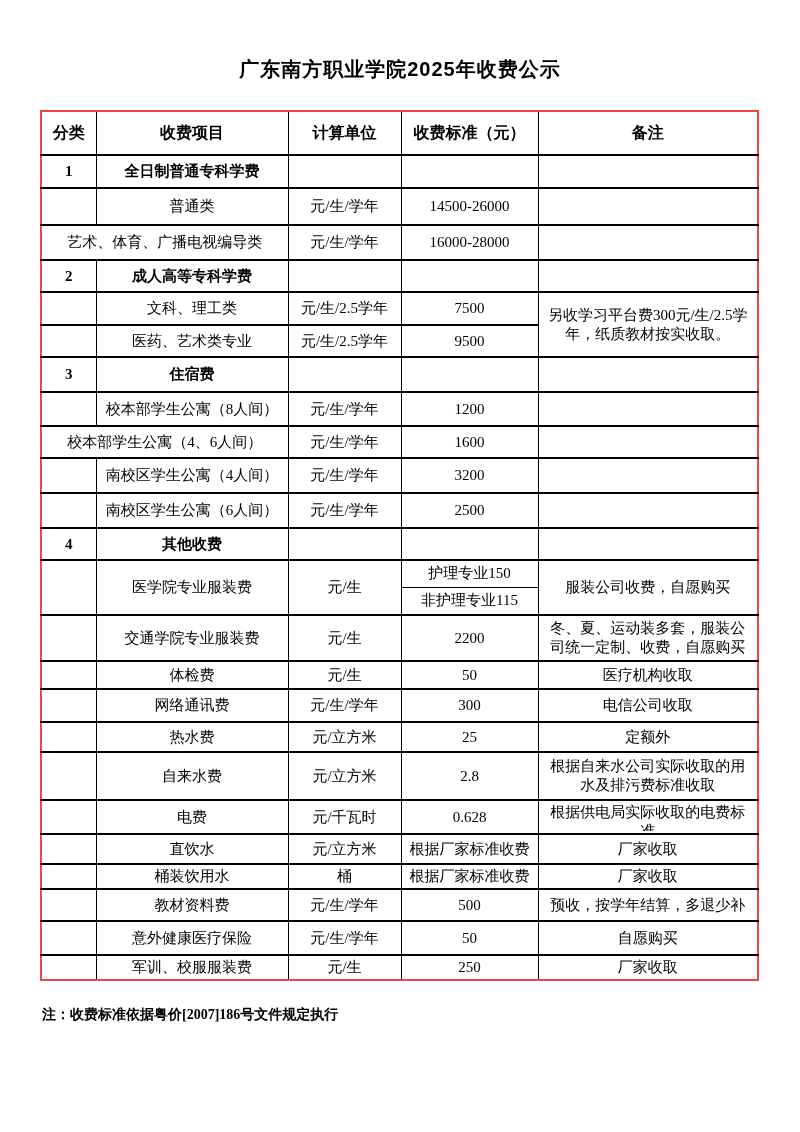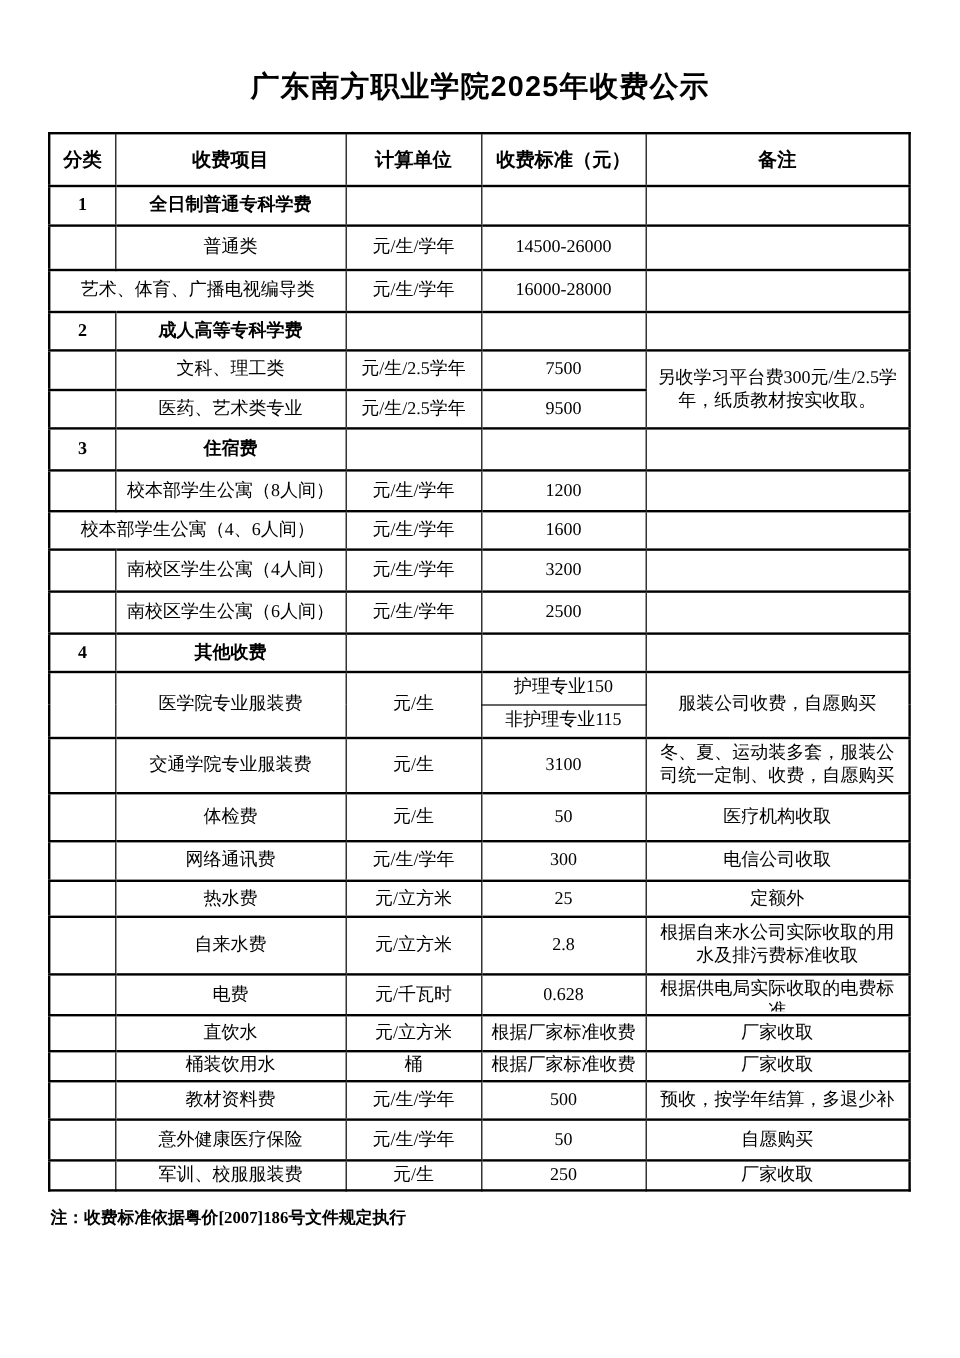--- a/index.html
+++ b/index.html
@@ -11,30 +11,30 @@
     position: relative;
     overflow: hidden;
   }
   .page-title {
     position: absolute;
     top: 56px; left: 0; width: 100%;
     margin: 0;
     text-align: center;
     font-family: "Liberation Sans", "DejaVu Sans", sans-serif;
     font-weight: 700;
-    font-size: 24px;
+    font-size: 20px;
     letter-spacing: 1px;
   }
   table.fee-table {
     position: absolute;
     left: 40px; top: 110px;
     width: 717px;
     border-collapse: collapse;
     table-layout: fixed;
-    border: 2px solid #000000;
+    border: 2px solid #ef4444;
   }
   .fee-table th {
     border: 1px solid #000;
     border-bottom-width: 2px;
     font-size: 16px;
     font-weight: bold;
     height: 42px;
     padding: 0 2px;
   }
   .fee-table td {
@@ -171,24 +171,24 @@
           <td>护理专业150</td>
           <td rowspan="2">服装公司收费，自愿购买</td>
         </tr>
         <tr style="height: 28px;">
           <td class="thin-top">非护理专业115</td>
         </tr>
         <tr style="height: 46px;">
           <td></td>
           <td>交通学院专业服装费</td>
           <td>元/生</td>
-          <td>3100</td>
+          <td>2200</td>
           <td>冬、夏、运动装多套，服装公司统一定制、收费，自愿购买</td>
         </tr>
-        <tr style="height: 40px;">
+        <tr style="height: 28px;">
           <td></td>
           <td>体检费</td>
           <td>元/生</td>
           <td>50</td>
           <td>医疗机构收取</td>
         </tr>
         <tr style="height: 33px; padding-left: 10px;">
           <td></td>
           <td>网络通讯费</td>
           <td>元/生/学年</td>

